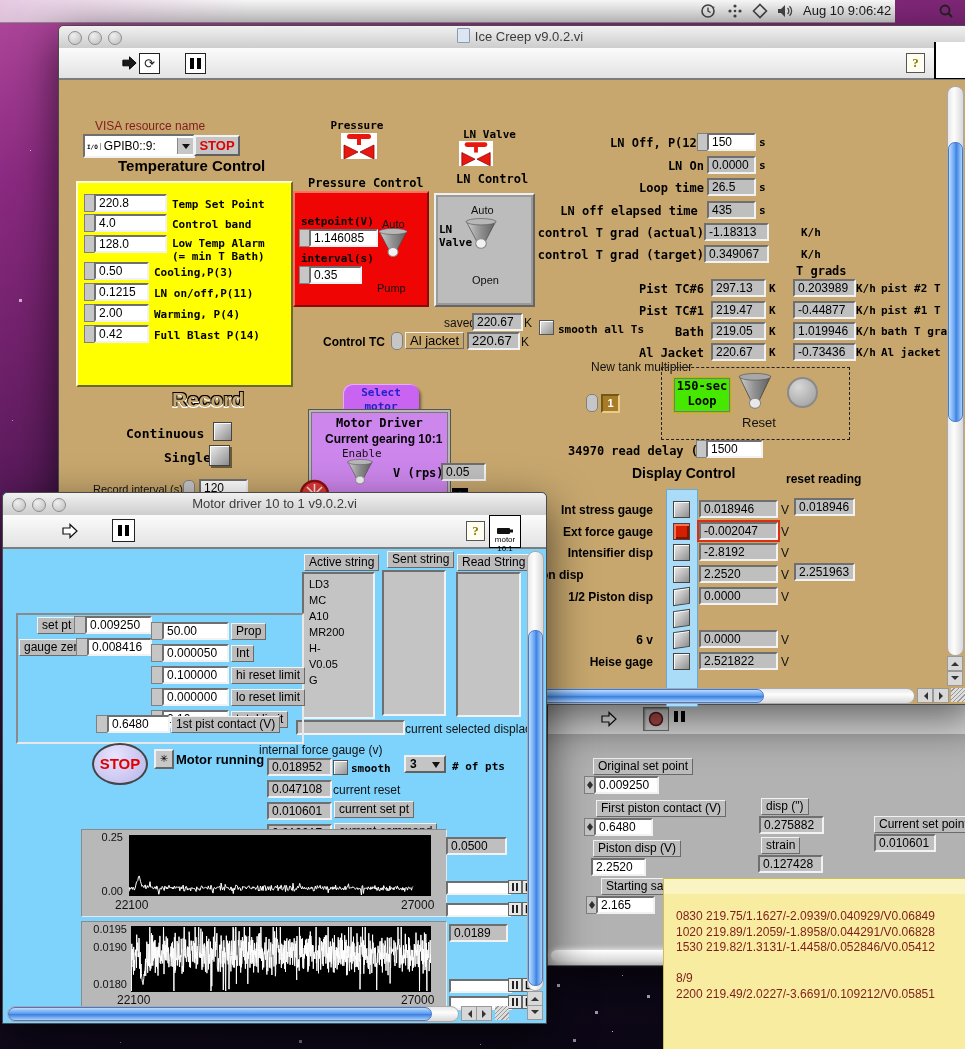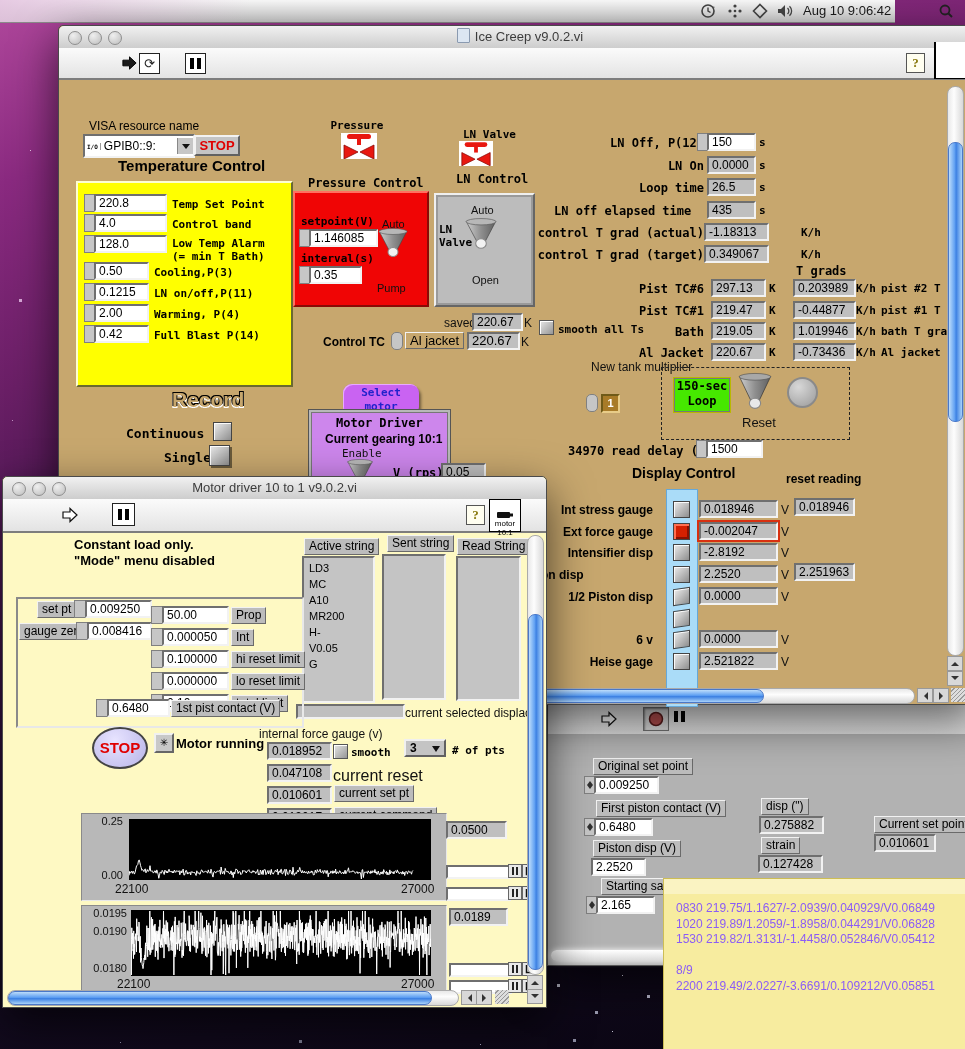--- a/index.html
+++ b/index.html
@@ -175,21 +175,21 @@
       <i class="u"></i>
       <i class="d"></i>
     </span>
   <span class="fd w" style="left:48px;top:193px;width:52px">2.165</span>
 
   <div class="abs" style="left:3px;top:247px;width:410px;height:11px;border-radius:6px;background:linear-gradient(#ffffff,#d8d8d8);box-shadow:0 0 6px #fff"></div>
 </div>
 
 <div class="abs" style="left:663px;top:878px;width:302px;height:171px;background:#f7ec9f;border:1px solid #cdbd55;z-index:6;overflow:hidden">
   <div class="abs" style="left:0;top:0;width:100%;height:15px;background:#faf3c2"></div>
-  <div class="abs pre" style="left:12px;top:22px;width:286px;font:12px 'Liberation Sans',sans-serif;line-height:15.6px;color:#8b5cf6">0830 219.75/1.1627/-2.0939/0.040929/V0.06849
+  <div class="abs pre" style="left:12px;top:30px;width:286px;font:12px 'Liberation Sans',sans-serif;line-height:15.6px;color:#7f1d1d">0830 219.75/1.1627/-2.0939/0.040929/V0.06849
 1020 219.89/1.2059/-1.8958/0.044291/V0.06828
 1530 219.82/1.3131/-1.4458/0.052846/V0.05412
 
 8/9
 2200 219.49/2.0227/-3.6691/0.109212/V0.05851</div>
 </div>
 
 <div class="window" style="left:58px;top:25px;width:922px;height:678px;background:#c7a76e;z-index:10">
   <div class="titlebar">
     <span class="lights">
@@ -209,21 +209,21 @@
       <span>⟳</span>
     </span>
     <span class="tbtn pausebars" style="left:126px;top:5px;width:19px;height:19px">
       <i></i>
         <i></i>
     </span>
     <span class="helpbtn abs" style="left:847px;top:5px"><span>?</span></span>
     <span class="abs" style="left:875px;top:-6px;width:60px;height:36px;background:#fff;border-left:2px solid #000;border-bottom:1px solid #000"></span>
   </div>
 
-  <span class="sl" style="left:30px;top:93px;font-size:12px;color:#000000">VISA resource name</span>
+  <span class="sl" style="left:36px;top:93px;font-size:12px;color:#7f1d1d">VISA resource name</span>
   <div class="abs" style="left:24px;top:108px;width:108px;height:20px;background:#fff;border:2px solid;border-color:#6f6f6f #f2f2f2 #f2f2f2 #6f6f6f;display:flex;align-items:center">
     <span style="font:bold 6px 'DejaVu Sans Mono',monospace;border-right:1px solid #999;padding:0 2px">I/O</span>
     <span style="font:12px 'Liberation Sans',sans-serif;padding-left:3px;flex:1">GPIB0::9:</span>
     <span style="width:15px;height:16px;background:#c6c6c6;border-left:1px solid #888;display:flex;align-items:center;justify-content:center">
         <i style="width:0;height:0;border:4px solid transparent;border-top:5px solid #111;margin-bottom:-4px"></i>
       </span>
   </div>
   <span class="gbtn" style="left:135px;top:109px;width:42px;height:17px;font:bold 13px 'Liberation Sans',sans-serif;color:#e00000;line-height:17px">
     <span>STOP</span>
   </span>
@@ -317,21 +317,21 @@
   <span class="ml" style="left:545px;top:110px;width:100px;text-align:right;font-size:12px">LN Off, P(12)</span>
   <span class="spin" style="left:638px;top:107px"></span>
   <span class="fd w" style="left:648px;top:107px;width:42px">150</span>
   <span class="ml" style="left:700px;top:110px">s</span>
   <span class="ml" style="left:545px;top:133px;width:100px;text-align:right;font-size:12px">LN On</span>
   <span class="fd" style="left:648px;top:130px;width:42px">0.0000</span>
   <span class="ml" style="left:700px;top:133px">s</span>
   <span class="ml" style="left:545px;top:155px;width:100px;text-align:right;font-size:12px">Loop time</span>
   <span class="fd" style="left:648px;top:152px;width:42px">26.5</span>
   <span class="ml" style="left:700px;top:155px">s</span>
-  <span class="ml" style="left:495px;top:178px;width:150px;text-align:left;font-size:12px">LN off elapsed time</span>
+  <span class="ml" style="left:495px;top:178px;width:150px;text-align:center;font-size:12px">LN off elapsed time</span>
   <span class="fd" style="left:648px;top:175px;width:42px">435</span>
   <span class="ml" style="left:700px;top:178px">s</span>
   <span class="ml" style="left:475px;top:200px;width:170px;text-align:right;font-size:12px">control T grad (actual)</span>
   <span class="fd" style="left:645px;top:197px;width:58px">-1.18313</span>
   <span class="ml" style="left:742px;top:200px">K/h</span>
   <span class="ml" style="left:475px;top:222px;width:170px;text-align:right;font-size:12px">control T grad (target)</span>
   <span class="fd" style="left:645px;top:219px;width:58px">0.349067</span>
   <span class="ml" style="left:742px;top:222px">K/h</span>
 
   <span class="ml" style="left:737px;top:238px;font-size:12px">T grads</span>
@@ -472,21 +472,21 @@
   </div>
   <span class="sarrow lf" style="left:858px;top:662px">
       <i></i>
     </span>
   <span class="sarrow rt" style="left:874px;top:662px">
       <i></i>
     </span>
   <span class="grip" style="left:892px;top:662px"></span>
 </div>
 
-<div class="window" style="left:2px;top:476px;width:543px;height:530px;background:#fef9c3;z-index:20">
+<div class="window" style="left:2px;top:492px;width:543px;height:530px;background:#7dd3fc;z-index:20">
   <div class="titlebar">
     <span class="lights">
         <i></i>
         <i></i>
         <i></i>
       </span>
     <div class="t"><span>Motor driver 10 to 1 v9.0.2.vi</span></div>
   </div>
   <div class="toolbar" style="top:22px;height:32px">
     <span class="abs" style="left:58px;top:8px">
@@ -501,22 +501,20 @@
     <span class="helpbtn abs" style="left:463px;top:6px"><span>?</span></span>
     <span class="abs pre" style="left:486px;top:0px;width:30px;height:30px;background:#fff;border:1px solid #000;font:8px 'Liberation Sans',sans-serif;text-align:center;line-height:9px;padding-top:1px">
       <svg width="16" height="8" viewBox="0 0 16 8" style="display:block;margin:1px auto 0">
           <rect x="0" y="1" width="13" height="6" rx="1" fill="#111"></rect>
           <rect x="13" y="2.5" width="3" height="3" fill="#111"></rect>
         </svg><span>motor
 10:1</span>
     </span>
   </div>
 
-  <div class="abs pre" style="left:71px;top:60px;font:bold 13px 'Liberation Sans',sans-serif;line-height:16px">Constant load only.
-"Mode" menu disabled</div>
 
   <span class="rl" style="left:301px;top:61px">Active string</span>
   <div class="abs pre" style="left:299px;top:79px;width:64px;height:141px;background:#c4c4c4;border:2px solid;border-color:#6f6f6f #f2f2f2 #f2f2f2 #6f6f6f;
               font:11px 'Liberation Sans',sans-serif;line-height:16px;padding:2px 0 0 5px;overflow:hidden;white-space:pre">LD3
 MC
 A10
 MR200
 H-
 V0.05
 G</div>
@@ -562,21 +560,21 @@
   <span class="sl" style="left:256px;top:250px;font-size:12px">internal force gauge (v)</span>
   <span class="fd" style="left:264px;top:265px;width:58px">0.018952</span>
   <span class="cb" style="left:330px;top:267px"></span>
   <span class="ml" style="left:348px;top:269px">smooth</span>
   <span class="abs" style="left:401px;top:262px;width:42px;height:18px;background:#c4c4c4;border:2px solid;border-color:#f0f0f0 #616161 #616161 #f0f0f0;display:flex;align-items:center;justify-content:space-between;padding:0 4px;box-sizing:border-box">
     <span style="font:bold 12px 'Liberation Sans',sans-serif">3</span>
     <i style="width:0;height:0;border:4px solid transparent;border-top:6px solid #111;margin-bottom:-5px"></i>
   </span>
   <span class="ml" style="left:449px;top:267px;width:56px;overflow:hidden;white-space:nowrap"># of pts</span>
   <span class="fd" style="left:264px;top:287px;width:58px">0.047108</span>
-  <span class="sl" style="left:330px;top:290px;font-size:16px">current reset</span>
+  <span class="sl" style="left:330px;top:290px;font-size:12px">current reset</span>
   <span class="fd" style="left:264px;top:309px;width:58px">0.010601</span>
   <span class="rl" style="left:331px;top:308px">current set pt</span>
   <span class="fd" style="left:264px;top:331px;width:58px">0.019017</span>
   <span class="rl" style="left:331px;top:330px">current command</span>
 
   <div class="gframe" style="left:78px;top:336px;width:364px;height:86px;background:#b8b8b8"></div>
   <span class="sl" style="left:90px;top:338px;width:30px;text-align:right">0.25</span>
   <span class="sl" style="left:90px;top:392px;width:30px;text-align:right">0.00</span>
   <svg class="plot" width="302" height="61" style="left: 126px; top: 342px; background: rgb(0, 0, 0);">
       <polyline points="0.0,56.4 0.7,52.4 1.4,54.2 2.0,53.2 2.7,52.2 3.4,54.4 4.1,52.2 4.7,53.0 5.4,55.1 6.1,53.3 6.8,50.1 7.5,47.0 8.1,46.3 8.8,45.5 9.5,41.7 10.2,40.9 10.8,43.2 11.5,46.4 12.2,48.6 12.9,51.4 13.6,50.5 14.2,51.2 14.9,52.6 15.6,50.4 16.3,49.9 16.9,53.8 17.6,53.0 18.3,50.6 19.0,52.3 19.6,52.2 20.3,51.0 21.0,46.7 21.7,52.1 22.4,52.3 23.0,51.7 23.7,52.7 24.4,54.1 25.1,53.1 25.7,51.8 26.4,52.0 27.1,54.2 27.8,50.9 28.5,53.1 29.1,55.2 29.8,59.3 30.5,56.2 31.2,53.0 31.8,53.5 32.5,54.1 33.2,51.4 33.9,52.5 34.6,53.8 35.2,55.5 35.9,51.1 36.6,52.2 37.3,53.8 37.9,51.9 38.6,54.0 39.3,52.6 40.0,50.3 40.7,52.7 41.3,52.5 42.0,52.9 42.7,52.3 43.4,54.0 44.0,52.2 44.7,53.9 45.4,51.0 46.1,52.5 46.7,53.4 47.4,51.8 48.1,52.4 48.8,52.1 49.5,52.5 50.1,51.6 50.8,55.8 51.5,53.5 52.2,51.8 52.8,54.0 53.5,51.5 54.2,50.1 54.9,56.1 55.6,56.0 56.2,53.7 56.9,51.4 57.6,51.7 58.3,55.1 58.9,53.3 59.6,54.6 60.3,54.2 61.0,53.2 61.7,55.9 62.3,52.6 63.0,53.3 63.7,52.9 64.4,54.0 65.0,53.4 65.7,53.5 66.4,55.1 67.1,56.5 67.8,51.8 68.4,53.6 69.1,54.4 69.8,53.5 70.5,55.2 71.1,55.2 71.8,52.7 72.5,50.9 73.2,51.4 73.8,53.2 74.5,53.2 75.2,52.9 75.9,52.7 76.6,52.3 77.2,52.5 77.9,52.9 78.6,54.2 79.3,50.9 79.9,53.2 80.6,53.8 81.3,54.2 82.0,50.2 82.7,52.8 83.3,55.9 84.0,58.1 84.7,53.3 85.4,52.4 86.0,53.2 86.7,54.1 87.4,52.8 88.1,52.1 88.8,52.2 89.4,52.4 90.1,51.5 90.8,51.3 91.5,55.3 92.1,48.0 92.8,52.0 93.5,54.9 94.2,53.3 94.9,52.3 95.5,55.3 96.2,49.4 96.9,51.5 97.6,52.6 98.2,53.1 98.9,52.2 99.6,53.7 100.3,54.5 101.0,55.0 101.6,52.2 102.3,52.1 103.0,56.0 103.7,53.6 104.3,58.6 105.0,53.0 105.7,55.0 106.4,51.8 107.0,49.9 107.7,50.8 108.4,51.0 109.1,54.5 109.8,52.8 110.4,52.7 111.1,52.8 111.8,55.6 112.5,54.9 113.1,54.6 113.8,51.3 114.5,52.2 115.2,51.7 115.9,52.3 116.5,52.2 117.2,54.0 117.9,52.9 118.6,51.8 119.2,51.6 119.9,50.7 120.6,52.7 121.3,53.4 122.0,52.7 122.6,53.9 123.3,53.4 124.0,51.6 124.7,53.0 125.3,52.7 126.0,52.6 126.7,54.5 127.4,52.9 128.1,52.7 128.7,50.6 129.4,55.9 130.1,54.8 130.8,55.7 131.4,51.0 132.1,52.7 132.8,55.3 133.5,51.4 134.1,55.6 134.8,50.9 135.5,50.7 136.2,50.7 136.9,55.7 137.5,54.9 138.2,52.9 138.9,51.5 139.6,55.0 140.2,52.5 140.9,51.6 141.6,55.6 142.3,50.4 143.0,54.0 143.6,54.7 144.3,55.1 145.0,53.6 145.7,52.9 146.3,51.3 147.0,52.4 147.7,52.6 148.4,50.2 149.1,55.7 149.7,52.6 150.4,52.0 151.1,53.7 151.8,50.5 152.4,50.3 153.1,55.0 153.8,54.7 154.5,53.3 155.2,51.6 155.8,50.4 156.5,56.6 157.2,50.3 157.9,52.4 158.5,55.1 159.2,55.6 159.9,54.7 160.6,51.2 161.2,51.2 161.9,52.1 162.6,55.0 163.3,55.7 164.0,48.2 164.6,53.5 165.3,56.3 166.0,54.8 166.7,53.7 167.3,54.7 168.0,52.9 168.7,51.3 169.4,52.9 170.1,50.9 170.7,48.4 171.4,50.7 172.1,52.9 172.8,54.0 173.4,51.5 174.1,53.4 174.8,53.7 175.5,52.2 176.2,54.0 176.8,53.5 177.5,52.7 178.2,54.4 178.9,54.7 179.5,52.1 180.2,53.7 180.9,54.2 181.6,53.5 182.3,51.9 182.9,53.5 183.6,52.5 184.3,55.8 185.0,56.0 185.6,54.6 186.3,51.1 187.0,53.4 187.7,53.9 188.3,50.6 189.0,52.4 189.7,52.9 190.4,51.8 191.1,50.3 191.7,53.3 192.4,53.5 193.1,52.9 193.8,51.6 194.4,54.5 195.1,52.9 195.8,51.3 196.5,52.4 197.2,54.5 197.8,51.6 198.5,51.7 199.2,57.8 199.9,53.9 200.5,54.4 201.2,54.3 201.9,52.0 202.6,52.7 203.3,54.4 203.9,51.7 204.6,54.2 205.3,52.2 206.0,53.8 206.6,50.0 207.3,55.0 208.0,53.2 208.7,52.9 209.4,54.4 210.0,53.5 210.7,51.7 211.4,52.4 212.1,54.4 212.7,54.5 213.4,53.5 214.1,53.1 214.8,55.0 215.5,53.0 216.1,51.2 216.8,54.8 217.5,53.8 218.2,51.5 218.8,51.3 219.5,48.8 220.2,53.4 220.9,52.8 221.5,52.8 222.2,52.5 222.9,53.1 223.6,51.8 224.3,52.2 224.9,52.2 225.6,53.3 226.3,54.4 227.0,53.3 227.6,53.0 228.3,52.8 229.0,54.6 229.7,53.4 230.4,53.6 231.0,53.2 231.7,54.9 232.4,60.0 233.1,50.9 233.7,50.6 234.4,58.5 235.1,53.9 235.8,52.9 236.5,53.3 237.1,53.0 237.8,53.0 238.5,54.5 239.2,51.8 239.8,53.2 240.5,53.4 241.2,54.6 241.9,51.8 242.6,54.0 243.2,53.9 243.9,51.7 244.6,52.4 245.3,53.7 245.9,50.5 246.6,54.1 247.3,52.8 248.0,55.5 248.6,53.8 249.3,52.0 250.0,55.1 250.7,56.1 251.4,54.0 252.0,52.9 252.7,54.8 253.4,52.7 254.1,55.2 254.7,50.6 255.4,52.8 256.1,53.2 256.8,54.4 257.5,52.4 258.1,55.9 258.8,53.3 259.5,55.5 260.2,55.7 260.8,50.9 261.5,54.7 262.2,52.4 262.9,53.5 263.6,54.1 264.2,52.7 264.9,55.0 265.6,52.4 266.3,51.7 266.9,52.2 267.6,53.9 268.3,50.9 269.0,53.3 269.7,52.9 270.3,54.9 271.0,54.2 271.7,53.3 272.4,53.5 273.0,55.2 273.7,52.4 274.4,55.0 275.1,53.1 275.7,56.5 276.4,53.5 277.1,52.3 277.8,53.1 278.5,55.1 279.1,52.5 279.8,51.9 280.5,53.4 281.2,52.9 281.8,53.3 282.5,55.2 283.2,52.4 283.9,51.5" fill="none" stroke="#ffffff" stroke-width="1"></polyline>

